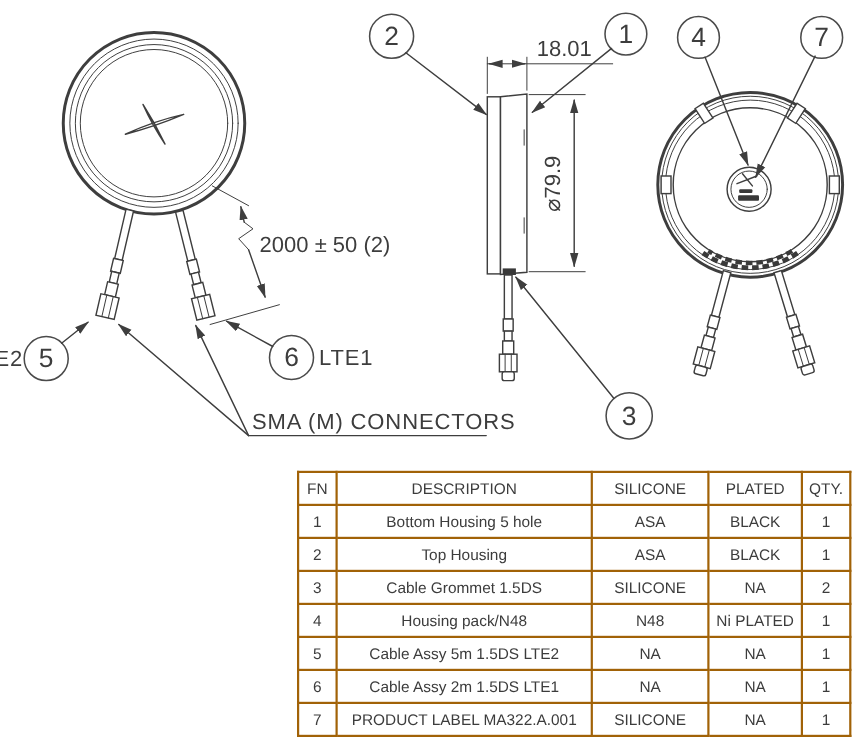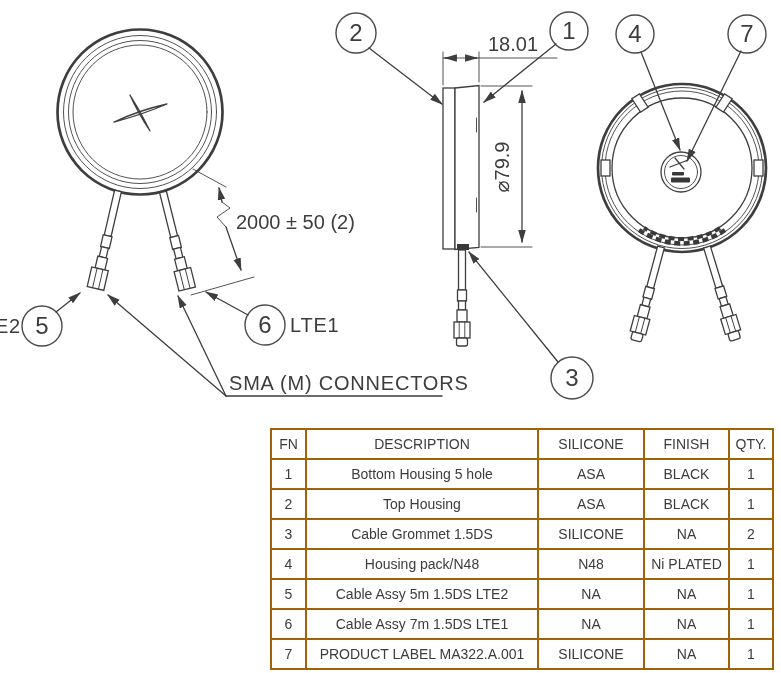--- a/index.html
+++ b/index.html
@@ -227,21 +227,21 @@
           <col class="c-desc">
           <col class="c-mat">
           <col class="c-fin">
           <col class="c-qty">
     </colgroup>
     <thead>
       <tr>
         <th>FN</th>
         <th>DESCRIPTION</th>
         <th>SILICONE</th>
-        <th>FINISH</th>
+        <th>PLATED</th>
         <th>QTY.</th>
       </tr>
     </thead>
     <tbody>
       <tr>
         <td>1</td>
         <td>Bottom Housing 5 hole</td>
         <td>ASA</td>
         <td>BLACK</td>
         <td>1</td>
@@ -269,21 +269,21 @@
       </tr>
       <tr>
         <td>5</td>
         <td>Cable Assy 5m 1.5DS LTE2</td>
         <td>NA</td>
         <td>NA</td>
         <td>1</td>
       </tr>
       <tr>
         <td>6</td>
-        <td>Cable Assy 7m 1.5DS LTE1</td>
+        <td>Cable Assy 2m 1.5DS LTE1</td>
         <td>NA</td>
         <td>NA</td>
         <td>1</td>
       </tr>
       <tr>
         <td>7</td>
         <td>PRODUCT LABEL MA322.A.001</td>
         <td>SILICONE</td>
         <td>NA</td>
         <td>1</td>

